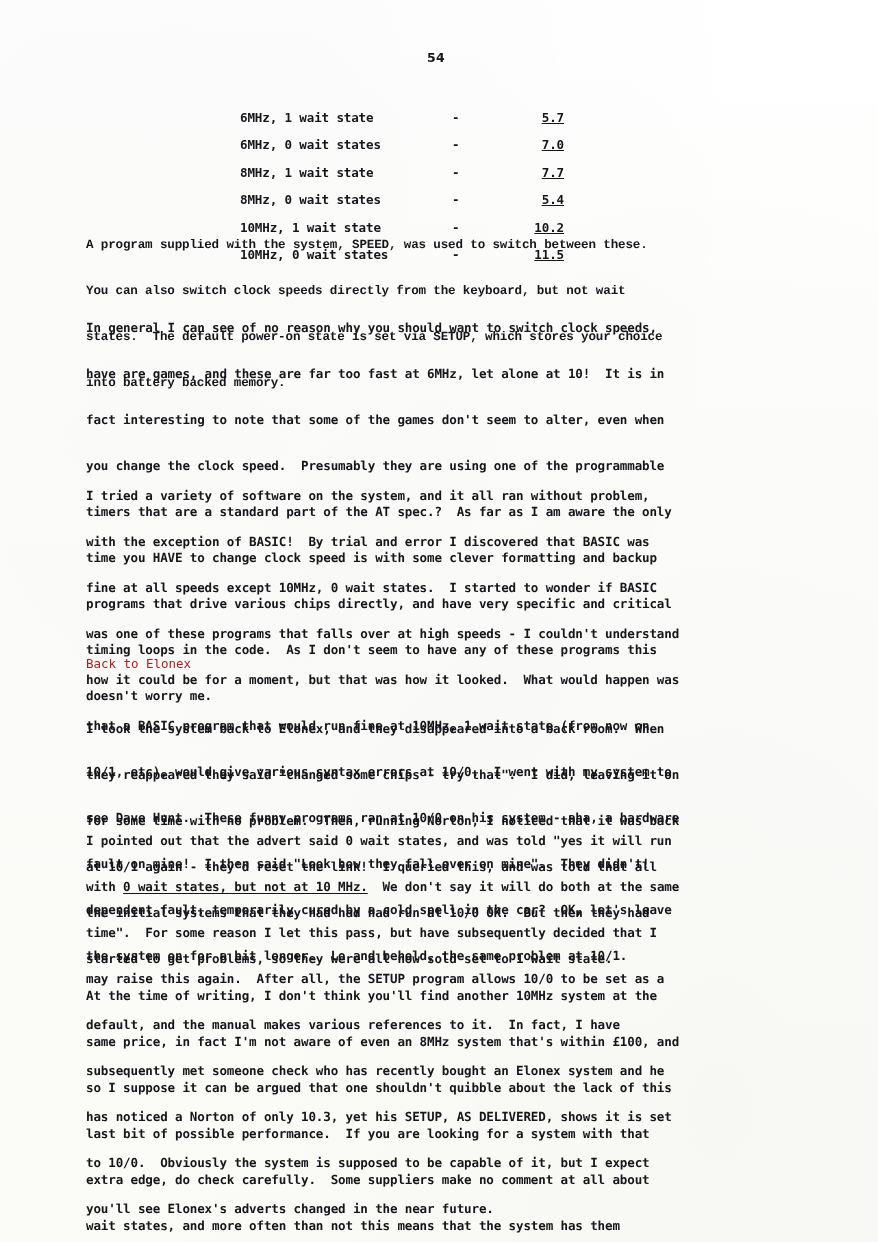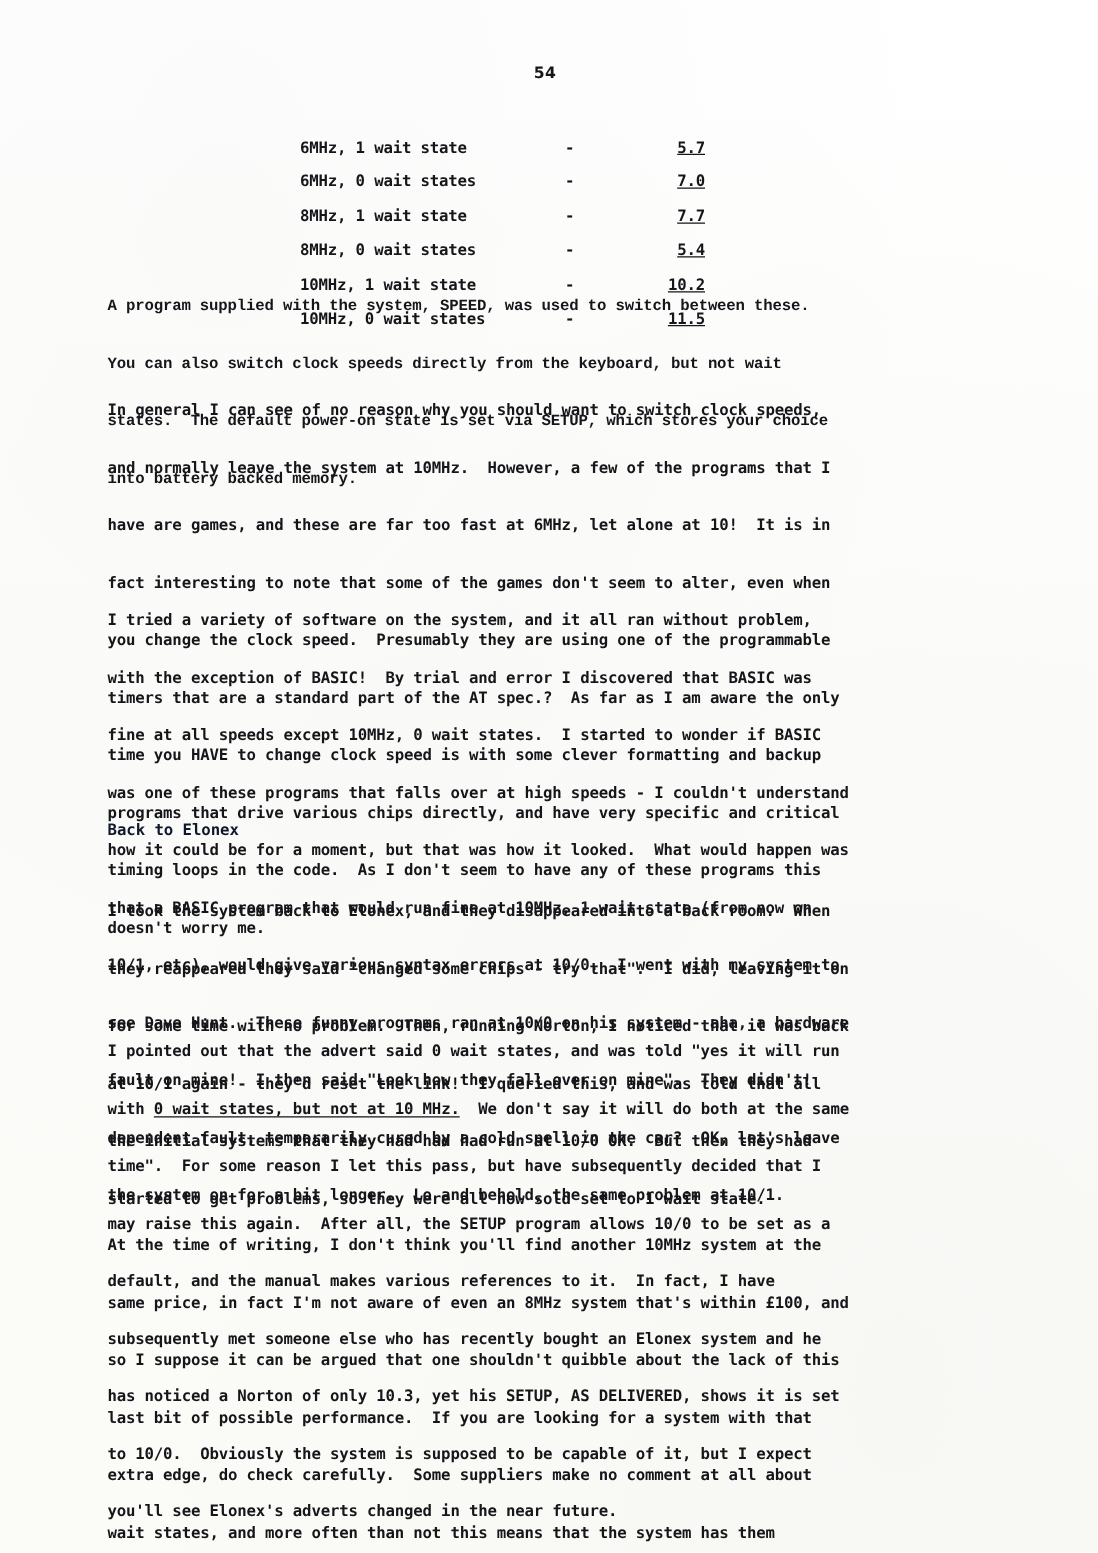--- a/index.html
+++ b/index.html
@@ -116,22 +116,22 @@
     text-decoration: underline;
   }
 
   
   .section-head {
     position: absolute;
     left: 86px;
     font-family: "DejaVu Sans Mono", "Liberation Mono", monospace;
     font-size: 12.55px;
     line-height: 15.4px;
-    font-weight: bold;
-    color: #0f172a;
+    font-weight: normal;
+    color: #b91c1c;
     letter-spacing: -0.05px;
     white-space: pre;
   }
 
   .u { text-decoration: underline; text-underline-offset: 2px; }
 
   
   #para-speed   { top: 207px; font-family: Liberation Mono, monospace; }
   #para-general { top: 289px; }
   #para-basic   { top: 457px; }
@@ -186,21 +186,20 @@
 
     <div class="body-text" id="para-speed">
       <span class="ln">A program supplied with the system, SPEED, was used to switch between these.</span>
       <span class="ln">You can also switch clock speeds directly from the keyboard, but not wait</span>
       <span class="ln">states.  The default power-on state is set via SETUP, which stores your choice</span>
       <span class="ln">into battery backed memory.</span>
     </div>
 
     <div class="body-text" id="para-general">
       <span class="ln">In general I can see of no reason why you should want to switch clock speeds,</span>
-      <span class="ln">and normally leave the system at 10MHz.  However, a few of the programs that I</span>
       <span class="ln">have are games, and these are far too fast at 6MHz, let alone at 10!  It is in</span>
       <span class="ln">fact interesting to note that some of the games don't seem to alter, even when</span>
       <span class="ln">you change the clock speed.  Presumably they are using one of the programmable</span>
       <span class="ln">timers that are a standard part of the AT spec.?  As far as I am aware the only</span>
       <span class="ln">time you HAVE to change clock speed is with some clever formatting and backup</span>
       <span class="ln">programs that drive various chips directly, and have very specific and critical</span>
       <span class="ln">timing loops in the code.  As I don't seem to have any of these programs this</span>
       <span class="ln">doesn't worry me.</span>
     </div>
 
@@ -228,21 +227,21 @@
       <span class="ln">the initial systems that they had had had run at 10/0 OK.  But then they had</span>
       <span class="ln">started to get problems, so they were all now sold set to 1 wait state.</span>
     </div>
 
     <div class="body-text" id="para-advert">
       <span class="ln">I pointed out that the advert said 0 wait states, and was told "yes it will run</span>
       <span class="ln"><span>with </span><span class="u">0 wait states, but not at 10 MHz.</span><span>  We don't say it will do both at the same</span></span>
       <span class="ln">time".  For some reason I let this pass, but have subsequently decided that I</span>
       <span class="ln">may raise this again.  After all, the SETUP program allows 10/0 to be set as a</span>
       <span class="ln">default, and the manual makes various references to it.  In fact, I have</span>
-      <span class="ln">subsequently met someone else who has recently bought an Elonex system and he</span>
+      <span class="ln">subsequently met someone check who has recently bought an Elonex system and he</span>
       <span class="ln">has noticed a Norton of only 10.3, yet his SETUP, AS DELIVERED, shows it is set</span>
       <span class="ln">to 10/0.  Obviously the system is supposed to be capable of it, but I expect</span>
       <span class="ln">you'll see Elonex's adverts changed in the near future.</span>
     </div>
 
     <div class="body-text" id="para-writing">
       <span class="ln">At the time of writing, I don't think you'll find another 10MHz system at the</span>
       <span class="ln">same price, in fact I'm not aware of even an 8MHz system that's within £100, and</span>
       <span class="ln">so I suppose it can be argued that one shouldn't quibble about the lack of this</span>
       <span class="ln">last bit of possible performance.  If you are looking for a system with that</span>

